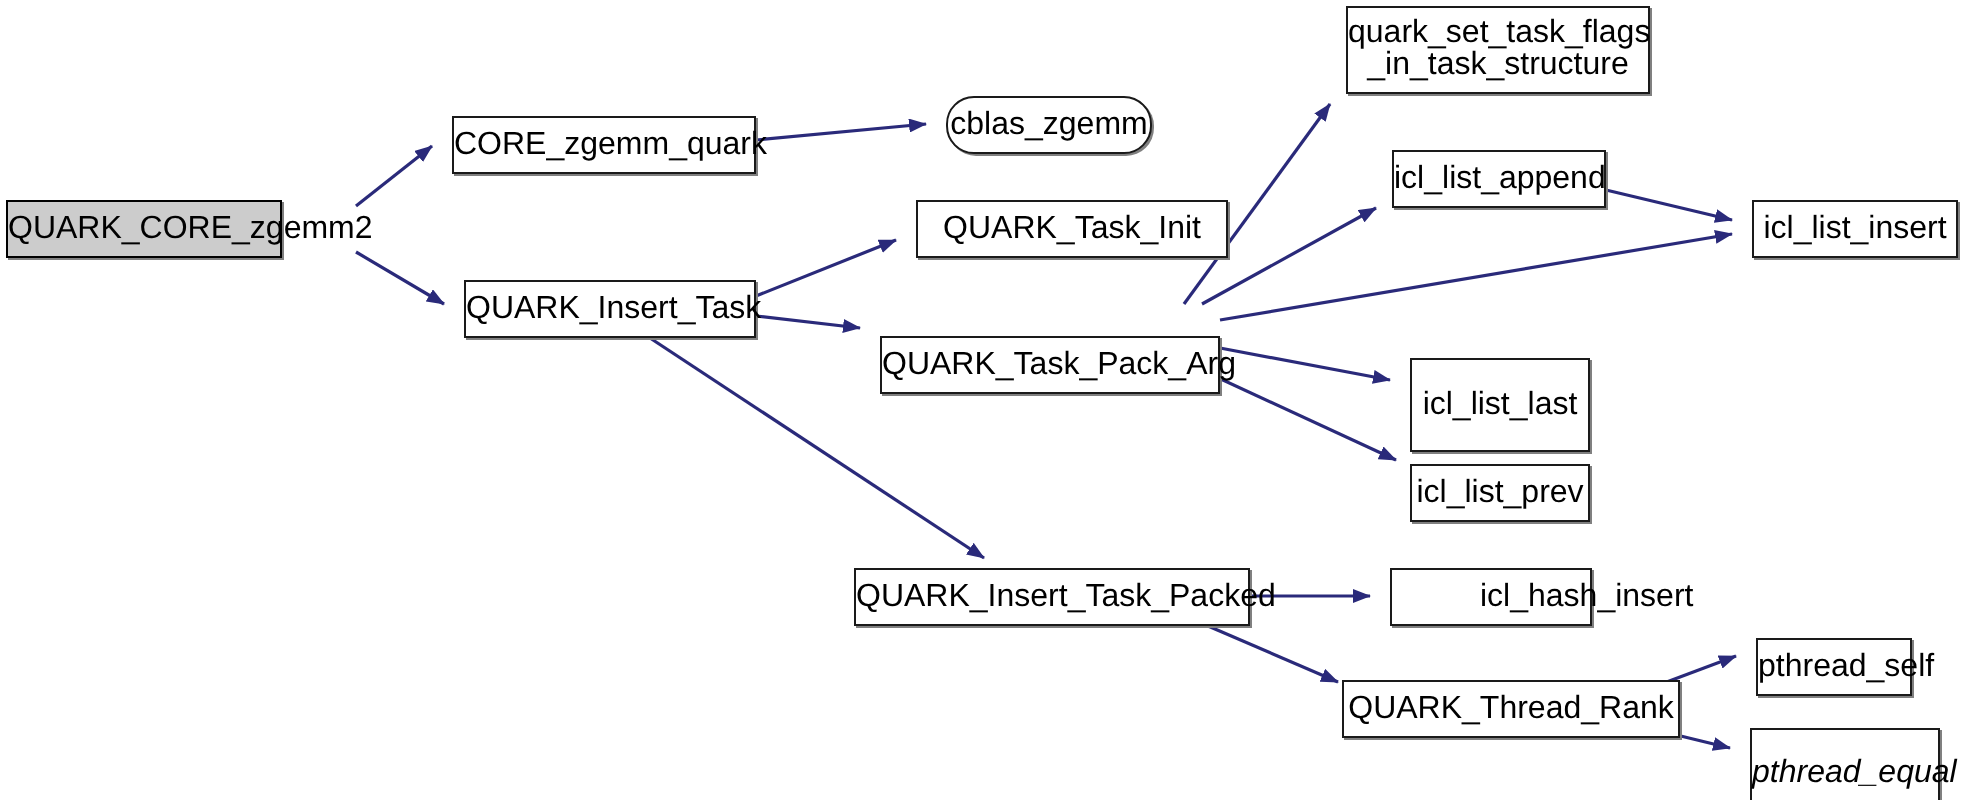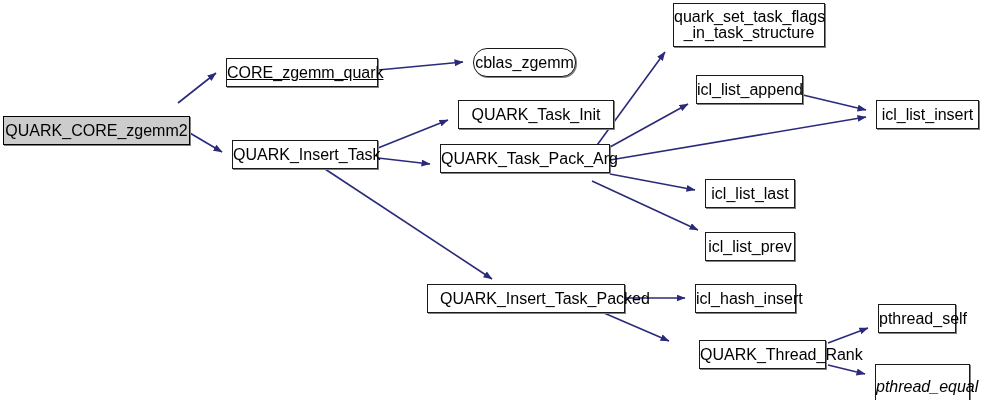--- a/index.html
+++ b/index.html
@@ -74,31 +74,31 @@
         <path d="M 610,174 L 695,190" fill="none" stroke="#2a2a7a" stroke-width="1.6" marker-end="url(#arrowhead)"></path>
         <path d="M 592,181 L 698,230" fill="none" stroke="#2a2a7a" stroke-width="1.6" marker-end="url(#arrowhead)"></path>
         <path d="M 803,95 L 866,110" fill="none" stroke="#2a2a7a" stroke-width="1.6" marker-end="url(#arrowhead)"></path>
         <path d="M 625,298 L 685,298" fill="none" stroke="#2a2a7a" stroke-width="1.6" marker-end="url(#arrowhead)"></path>
         <path d="M 604,313 L 669,341" fill="none" stroke="#2a2a7a" stroke-width="1.6" marker-end="url(#arrowhead)"></path>
         <path d="M 828,343 L 868,328" fill="none" stroke="#2a2a7a" stroke-width="1.6" marker-end="url(#arrowhead)"></path>
         <path d="M 828,365 L 865,374" fill="none" stroke="#2a2a7a" stroke-width="1.6" marker-end="url(#arrowhead)"></path>
       </g>
   </svg>
   <div id="node-layer">
-      <div class="node highlight" style="left: 3px; top: 116px; width: 187px; height: 29px;"><span class="lbl">QUARK_CORE_zgemm2</span></div>
-      <div class="node" style="left: 226px; top: 58px; width: 152px; height: 29px; text-decoration: underline;"><span class="lbl">CORE_zgemm_quark</span></div>
+      <div class="node highlight" style="left: 3px; top: 100px; width: 138px; height: 29px;"><span class="lbl">QUARK_CORE_zgemm2</span></div>
+      <div class="node" style="left: 226px; top: 58px; width: 152px; height: 29px;"><span class="lbl">CORE_zgemm_quark</span></div>
       <div class="node" style="left: 232px; top: 140px; width: 146px; height: 29px;"><span class="lbl">QUARK_Insert_Task</span></div>
       <div class="node" style="left: 473px; top: 48px; width: 103px; height: 29px; border-radius: 14px;"><span class="lbl">cblas_zgemm</span></div>
       <div class="node" style="left: 458px; top: 100px; width: 156px; height: 29px;"><span class="lbl">QUARK_Task_Init</span></div>
-      <div class="node" style="left: 440px; top: 144px; width: 170px; height: 29px;"><span class="lbl">QUARK_Task_Pack_Arg</span></div>
+      <div class="node" style="left: 440px; top: 168px; width: 170px; height: 29px;"><span class="lbl">QUARK_Task_Pack_Arg</span></div>
       <div class="node" style="left: 673px; top: 3px; width: 152px; height: 44px;"><span class="lbl">quark_set_task_flags
 _in_task_structure</span></div>
       <div class="node" style="left: 696px; top: 75px; width: 107px; height: 29px;"><span class="lbl">icl_list_append</span></div>
       <div class="node" style="left: 876px; top: 100px; width: 103px; height: 29px;"><span class="lbl">icl_list_insert</span></div>
-      <div class="node" style="left: 705px; top: 179px; width: 90px; height: 29px;"><span class="lbl">icl_list_last</span></div>
+      <div class="node" style="left: 705px; top: 179px; width: 90px; height: 47px;"><span class="lbl">icl_list_last</span></div>
       <div class="node" style="left: 705px; top: 232px; width: 90px; height: 29px;"><span class="lbl">icl_list_prev</span></div>
-      <div class="node" style="left: 427px; top: 284px; width: 198px; height: 29px; padding-left: 12px;"><span class="lbl">QUARK_Insert_Task_Packed</span></div>
-      <div class="node" style="left: 695px; top: 284px; width: 101px; height: 29px;"><span class="lbl">icl_hash_insert</span></div>
-      <div class="node" style="left: 671px; top: 340px; width: 127px; height: 29px; margin-left: 28px;"><span class="lbl">QUARK_Thread_Rank</span></div>
-      <div class="node" style="left: 878px; top: 304px; width: 78px; height: 29px;"><span class="lbl">pthread_self</span></div>
+      <div class="node" style="left: 427px; top: 284px; width: 198px; height: 29px;"><span class="lbl">QUARK_Insert_Task_Packed</span></div>
+      <div class="node" style="left: 695px; top: 284px; width: 101px; height: 29px; padding-left: 44px;"><span class="lbl">icl_hash_insert</span></div>
+      <div class="node" style="left: 671px; top: 340px; width: 169px; height: 29px;"><span class="lbl">QUARK_Thread_Rank</span></div>
+      <div class="node" style="left: 878px; top: 319px; width: 78px; height: 29px;"><span class="lbl">pthread_self</span></div>
       <div class="node" style="left: 875px; top: 364px; width: 95px; height: 46px; font-style: italic;"><span class="lbl">pthread_equal</span></div>
     </div>
 </div>
 
 </body></html>

